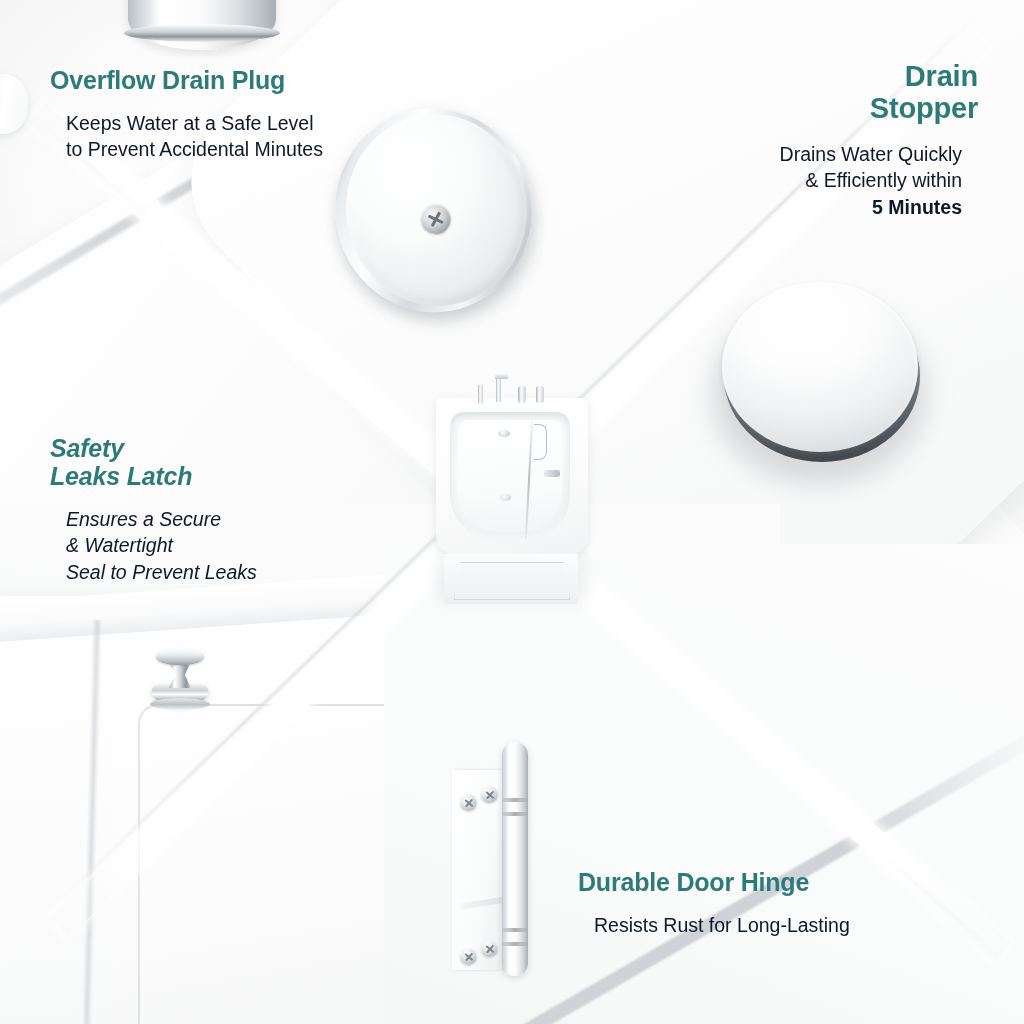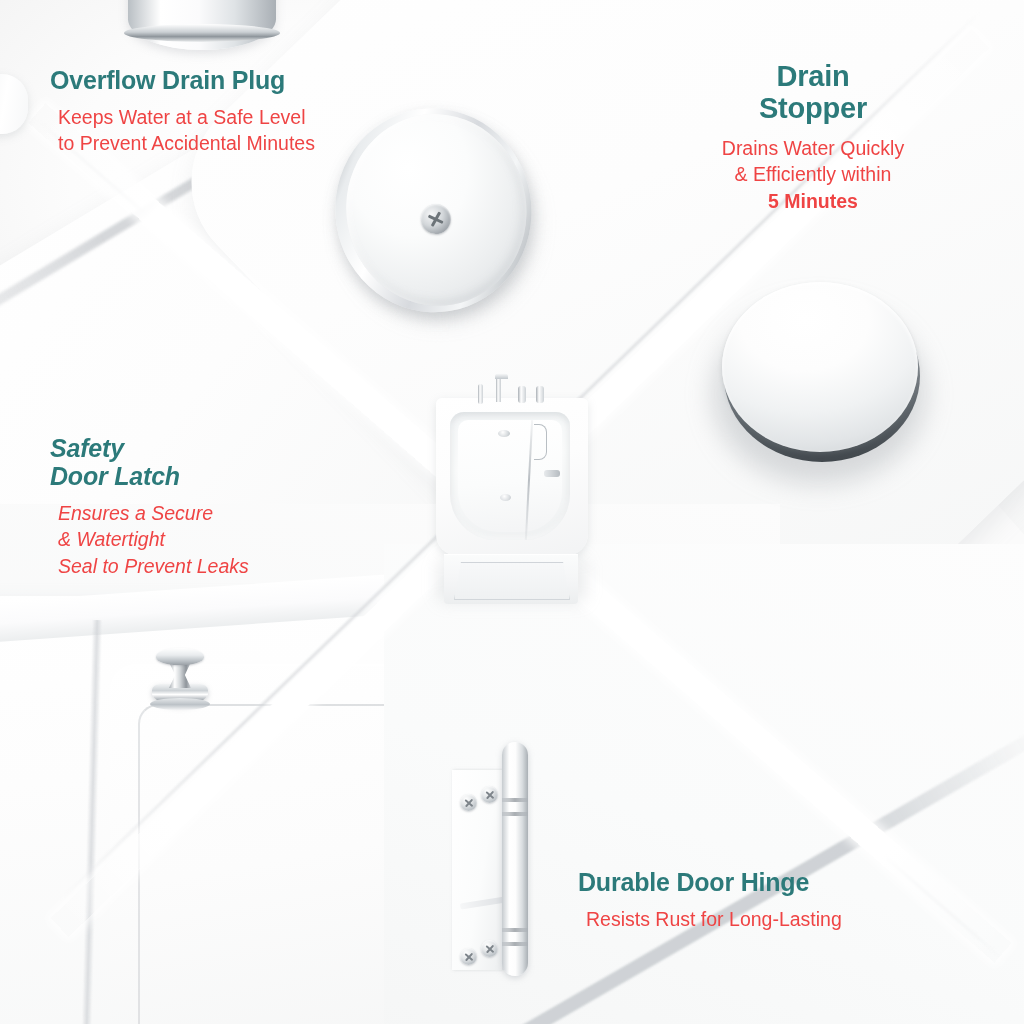--- a/index.html
+++ b/index.html
@@ -499,30 +499,30 @@
   .callout { position: absolute; }
   .callout h2 {
     margin: 0 0 10px 0;
     color: #2c7a7a;
     font-size: 25px;
     font-weight: bold;
     line-height: 1.12;
     letter-spacing: -0.2px;
   }
   .callout p {
-    margin: 8px;
-    color: #ef4444;
+    margin: 16px;
+    color: #0f172a;
     font-size: 19.5px;
     line-height: 1.35;
     font-weight: normal;
   }
   .callout p .bold { font-weight: bold; }
 
   .cal-overflow { left: 50px; top: 66px; width: 420px; }
-  .cal-stopper  { right: 46px; top: 60px; width: 330px; text-align: center; }
+  .cal-stopper  { right: 46px; top: 60px; width: 330px; text-align: right; }
   .cal-stopper h2 { font-size: 29px; }
   .cal-latch    { left: 50px; top: 434px; width: 330px; font-style: italic; }
   .cal-hinge    { left: 578px; top: 868px; width: 400px; }
 
   .nowrap { white-space: nowrap; }
 </style>
 </head>
 <body>
 
 <div id="infographic">
@@ -624,21 +624,21 @@
     <p>
       <span class="nowrap">Drains Water Quickly</span><br>
       <span class="nowrap">&amp; Efficiently within</span><br>
       <span class="bold nowrap">5 Minutes</span>
     </p>
   </div>
 
   <div class="callout cal-latch">
     <h2>
       <span>Safety</span><br>
-      <span>Door Latch</span>
+      <span>Leaks Latch</span>
     </h2>
     <p>
       <span class="nowrap">Ensures a Secure</span><br>
       <span class="nowrap">&amp; Watertight</span><br>
       <span class="nowrap">Seal to Prevent Leaks</span>
     </p>
   </div>
 
   <div class="callout cal-hinge">
     <h2>Durable Door Hinge</h2>

